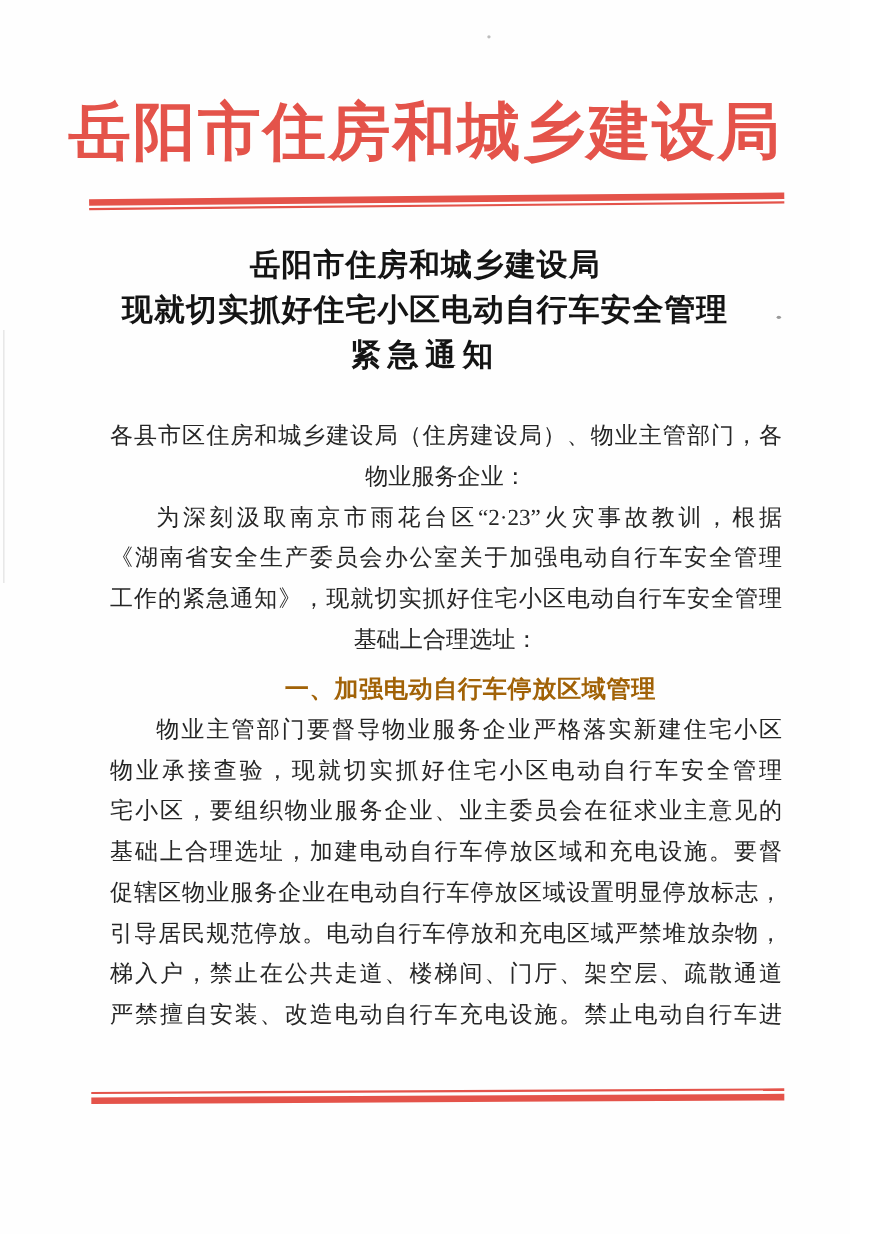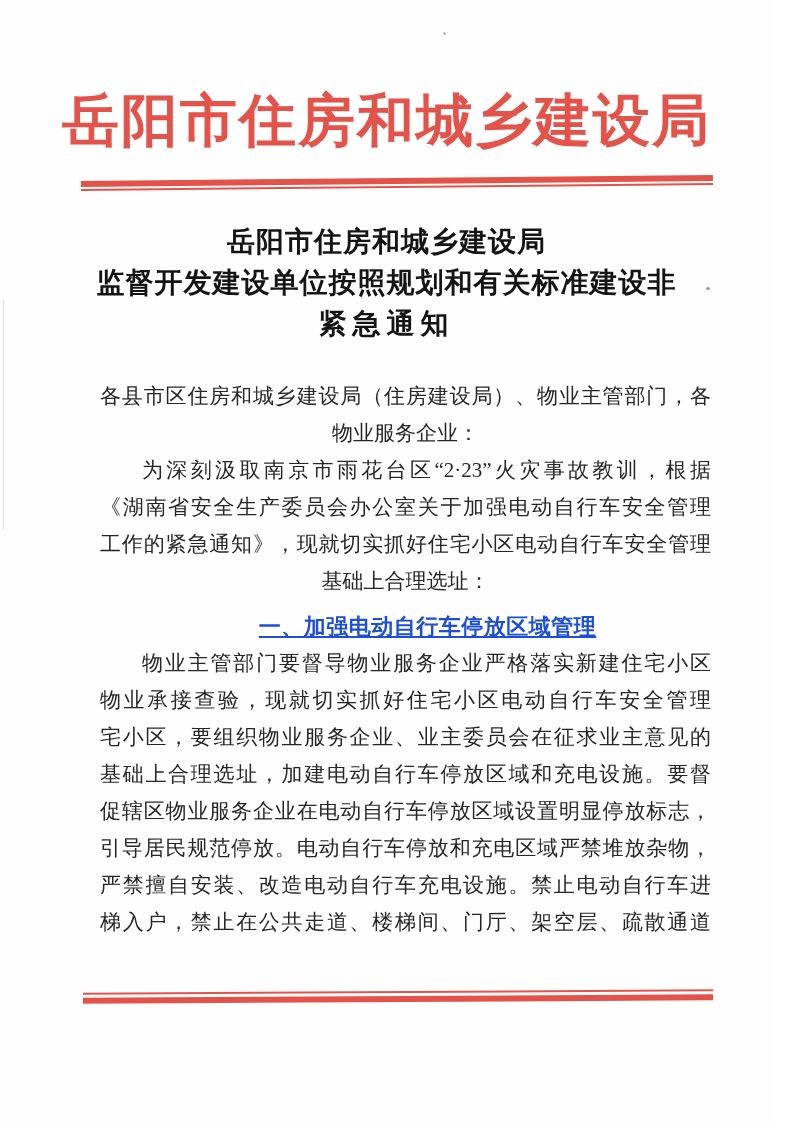--- a/index.html
+++ b/index.html
@@ -87,24 +87,23 @@
   .line.stretch {
     white-space: normal;
     text-align: justify;
     text-align-last: justify;
   }
   .line.indent { text-indent: 2em; }
   .line.heading {
     font-family: "Liberation Sans", "DejaVu Sans", sans-serif;
     font-weight: 700;
     font-size: 22px;
-    color: #1d4ed8;
+    color: #a16207;
     margin-top: 8px;
     letter-spacing: 0.5px;
-    text-decoration: underline;
   }
   
   .speck {
     position: absolute;
     border-radius: 50%;
     background: #9a9a9a;
   }
   .speck.s1 { left: 443px; top: 32px;  width: 3px; height: 3px; background: #bdbdbd; }
   .speck.s2 { left: 706px; top: 287px; width: 4px; height: 3px; }
   .edge-line {
@@ -124,40 +123,40 @@
 
   <div class="letterhead">岳阳市住房和城乡建设局</div>
 
   <div class="rule-top">
     <div class="bar-thick"></div>
     <div class="bar-thin"></div>
   </div>
 
   <div class="title-block">
     <div class="title-line">岳阳市住房和城乡建设局</div>
-    <div class="title-line">监督开发建设单位按照规划和有关标准建设非</div>
+    <div class="title-line">现就切实抓好住宅小区电动自行车安全管理</div>
     <div class="title-line spread">紧急通知</div>
   </div>
 
   <div class="body-block">
     <div class="line stretch">各县市区住房和城乡建设局（住房建设局）、物业主管部门，各</div>
     <div class="line">物业服务企业：</div>
     <div class="line stretch indent">为深刻汲取南京市雨花台区“2·23”火灾事故教训，根据</div>
     <div class="line stretch">《湖南省安全生产委员会办公室关于加强电动自行车安全管理</div>
     <div class="line stretch">工作的紧急通知》，现就切实抓好住宅小区电动自行车安全管理</div>
     <div class="line">基础上合理选址：</div>
     <div class="line heading indent">一、加强电动自行车停放区域管理</div>
     <div class="line stretch indent">物业主管部门要督导物业服务企业严格落实新建住宅小区</div>
     <div class="line stretch">物业承接查验，现就切实抓好住宅小区电动自行车安全管理</div>
     <div class="line stretch">宅小区，要组织物业服务企业、业主委员会在征求业主意见的</div>
     <div class="line stretch">基础上合理选址，加建电动自行车停放区域和充电设施。要督</div>
     <div class="line stretch">促辖区物业服务企业在电动自行车停放区域设置明显停放标志，</div>
     <div class="line stretch">引导居民规范停放。电动自行车停放和充电区域严禁堆放杂物，</div>
+    <div class="line stretch">梯入户，禁止在公共走道、楼梯间、门厅、架空层、疏散通道</div>
     <div class="line stretch">严禁擅自安装、改造电动自行车充电设施。禁止电动自行车进</div>
-    <div class="line stretch">梯入户，禁止在公共走道、楼梯间、门厅、架空层、疏散通道</div>
   </div>
 
   <div class="rule-bottom">
     <div class="bar-thin"></div>
     <div class="bar-thick"></div>
   </div>
 
   <div class="speck s1"></div>
   <div class="speck s2"></div>
   <div class="edge-line"></div>

